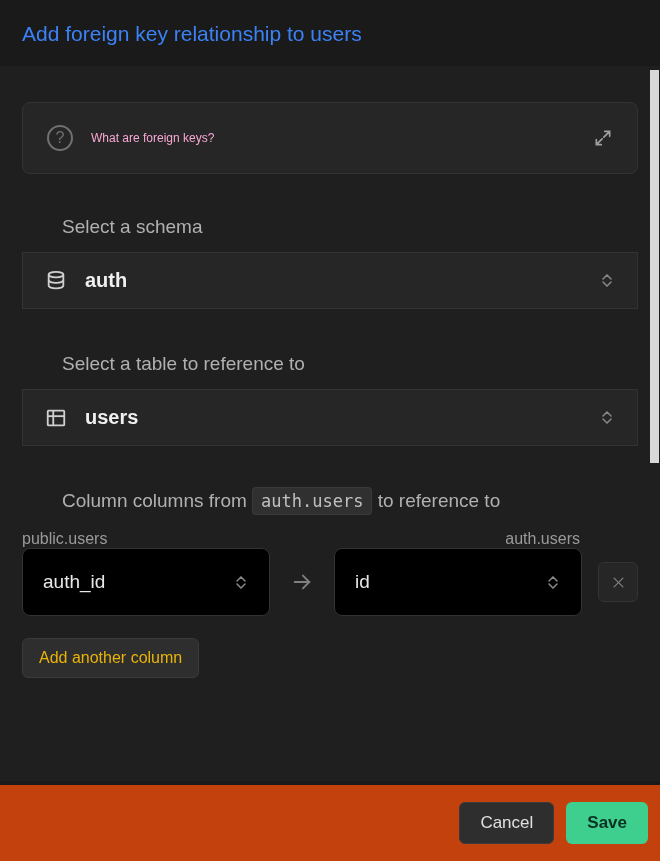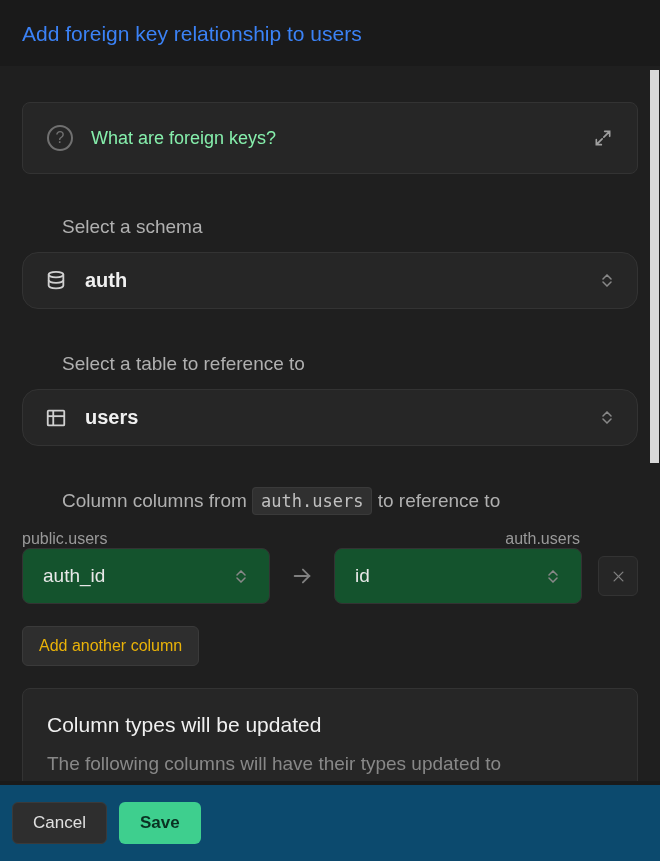--- a/index.html
+++ b/index.html
@@ -51,23 +51,23 @@
       display: flex;
       align-items: center;
       justify-content: center;
       color: #707070;
       font-size: 16px;
       font-weight: 500;
       flex-shrink: 0;
     }
     .info-text {
       flex: 1;
-      font-size: 18px;
-      font-weight: 500;
-      color: #86efac;
+      font-size: 12px;
+      font-weight: 500;
+      color: #f9a8d4;
     }
     .expand-icon {
       width: 20px;
       height: 20px;
       color: #a0a0a0;
       flex-shrink: 0;
     }
     .section-label {
       font-size: 19px;
       color: #b0b0b0;
@@ -80,21 +80,21 @@
       border: 1px solid #3a3a3a;
       border-radius: 4px;
       padding: 3px 8px;
       font-family: monospace;
       font-size: 17px;
       color: #c0c0c0;
     }
     .select-field {
       background: #262626;
       border: 1px solid #333;
-      border-radius: 16px;
+      border-radius: 0;
       padding: 16px 22px;
       display: flex;
       align-items: center;
       gap: 18px;
       margin-bottom: 44px;
       cursor: pointer;
     }
     .select-value {
       flex: 1;
       font-size: 20px;
@@ -134,24 +134,24 @@
       color: #9a9a9a;
     }
     .columns-row {
       display: flex;
       align-items: center;
       gap: 16px;
       margin-bottom: 22px;
     }
     .col-select {
       flex: 1;
-      background: #14532d;
+      background: #000000;
       border: 1px solid #333;
       border-radius: 8px;
-      padding: 16px 20px;
+      padding: 22px 20px;
       display: flex;
       align-items: center;
       justify-content: space-between;
       cursor: pointer;
     }
     .col-select-value {
       font-size: 19px;
       font-weight: 500;
       color: #e8e8e8;
     }
@@ -201,24 +201,24 @@
       font-size: 19px;
       color: #888;
       line-height: 1.4;
     }
     .footer {
       position: absolute;
       bottom: 0;
       left: 0;
       right: 0;
       height: 76px;
-      background: #0c4a6e;
-      display: flex;
-      align-items: center;
-      justify-content: flex-start;
+      background: #c2410c;
+      display: flex;
+      align-items: center;
+      justify-content: flex-end;
       gap: 12px;
       padding: 0 12px;
     }
     .btn {
       padding: 10px 20px;
       border-radius: 6px;
       font-size: 17px;
       font-weight: 500;
       cursor: pointer;
       border: 1px solid transparent;
@@ -347,24 +347,20 @@
         <svg width="15" height="15" viewBox="0 0 24 24" fill="none" stroke="currentColor" stroke-width="2" stroke-linecap="round">
           <line x1="5" y1="5" x2="19" y2="19"></line>
           <line x1="19" y1="5" x2="5" y2="19"></line>
         </svg>
       </div>
     </div>
 
     <div class="add-col-btn">Add another column</div>
   </div>
 
-  <div class="update-card">
-    <div class="update-title">Column types will be updated</div>
-    <div class="update-text">The following columns will have their types updated to</div>
-  </div>
 
 </div>
 
 <div class="scrollbar-track"></div>
 
 <div class="footer">
   <div class="btn btn-cancel">Cancel</div>
   <div class="btn btn-save">Save</div>
 </div>
 

